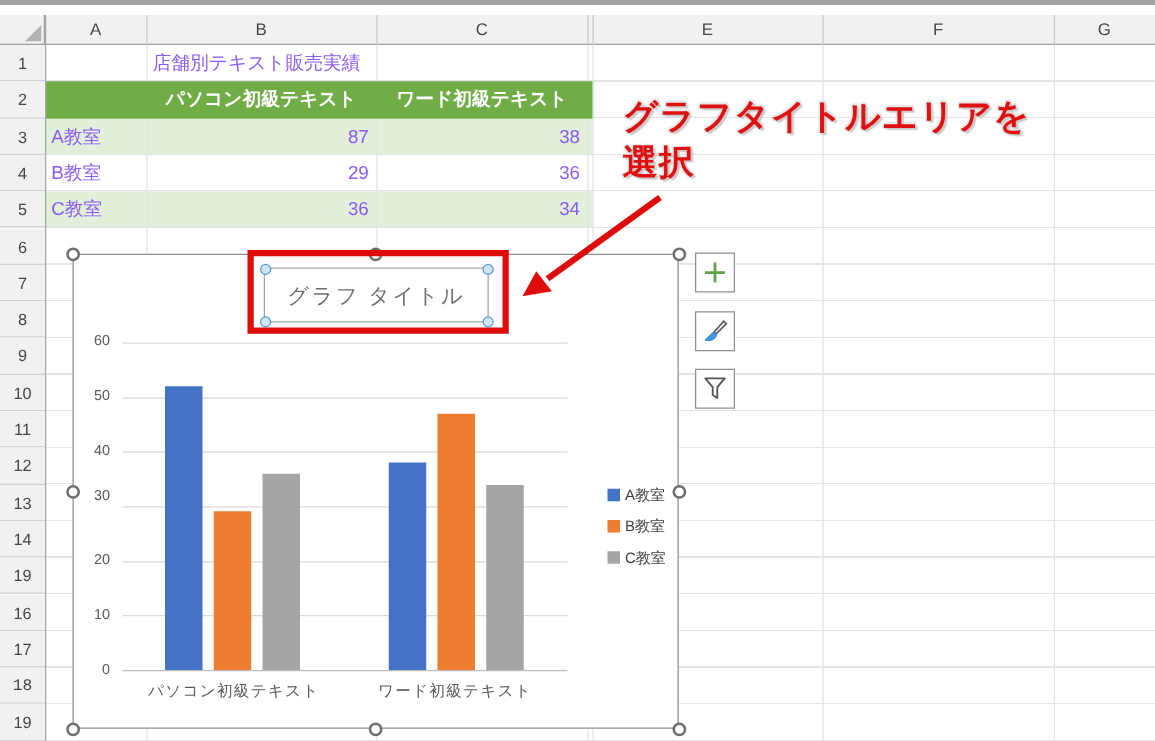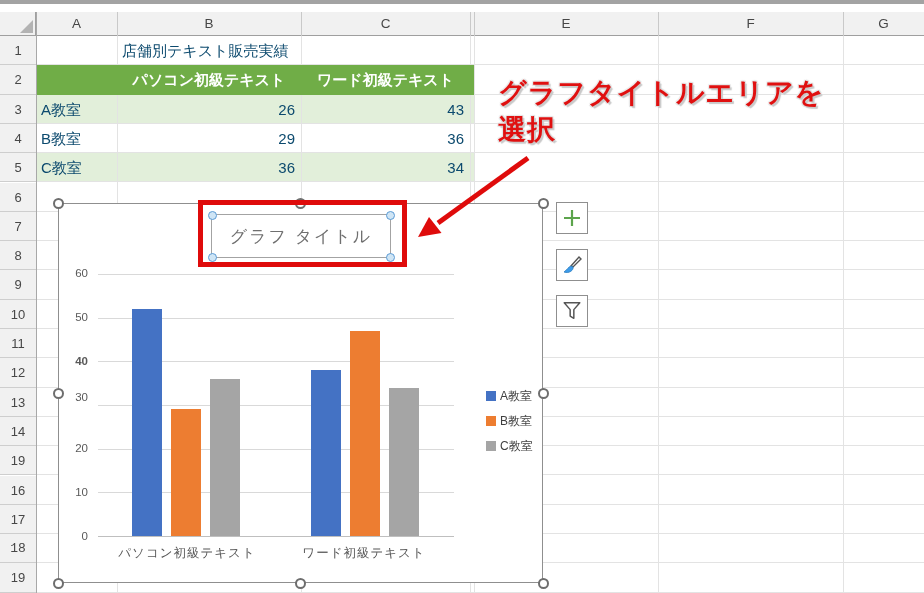--- a/index.html
+++ b/index.html
@@ -24,21 +24,21 @@
 
   
   .hgrid{position:absolute;left:37px;top:36px;width:887px;height:557px;z-index:1;
          background:repeating-linear-gradient(to bottom,transparent 0,transparent 28.3px,#e3e3e3 28.3px,#e3e3e3 29.3px);}
   .vline{position:absolute;top:36px;width:1px;height:557px;background:#e3e3e3;z-index:1;}
 
   
   .band{position:absolute;left:36px;width:438px;z-index:0;}
   .band.lite{background:#E2EFDA;}
   .greenband{position:absolute;left:36px;width:438px;background:#70AD47;z-index:2;}
-  .cell-text{position:absolute;color:#0c4a6e;font-size:15px;z-index:3;white-space:nowrap;}
+  .cell-text{position:absolute;color:#8b5cf6;font-size:15px;z-index:3;white-space:nowrap;}
   .hdr-text{position:absolute;color:#fff;font-weight:bold;font-size:15px;text-align:center;z-index:3;white-space:nowrap;}
   .num{text-align:right;}
 
   
   #chart{position:absolute;left:58px;top:203px;width:485px;height:380px;background:#fff;
          border:1px solid #8f8f8f;box-sizing:border-box;z-index:5;}
   .gline{position:absolute;left:39px;width:356px;height:1px;background:#D9D9D9;}
   .gline.axis{background:#BFBFBF;}
   .ytick{position:absolute;width:27px;text-align:right;font-size:11.5px;color:#595959;}
   .bar{position:absolute;width:30px;}
@@ -130,42 +130,42 @@
     </div>
 
   <div class="greenband" style="top:65.3px;height:29.4px;"></div>
   <div class="hdr-text" style="left:117px;top:65.3px;width:184px;line-height:29.4px;">パソコン初級テキスト</div>
   <div class="hdr-text" style="left:301px;top:65.3px;width:169px;line-height:29.4px;">ワード初級テキスト</div>
 
   <div class="cell-text" style="left:122px;top:36px;line-height:29.3px;">店舗別テキスト販売実績</div>
 
   <div id="tableCells">
       <div class="cell-text" style="left:41px;top:94.6px;line-height:29.3px;">A教室</div>
-      <div class="cell-text num" style="left:117px;top:94.6px;width:178px;line-height:29.3px;">26</div>
-      <div class="cell-text num" style="left:301px;top:94.6px;width:163px;line-height:29.3px;">43</div>
+      <div class="cell-text num" style="left:117px;top:94.6px;width:178px;line-height:29.3px;">87</div>
+      <div class="cell-text num" style="left:301px;top:94.6px;width:163px;line-height:29.3px;">38</div>
       <div class="cell-text" style="left:41px;top:123.9px;line-height:29.3px;">B教室</div>
       <div class="cell-text num" style="left:117px;top:123.9px;width:178px;line-height:29.3px;">29</div>
       <div class="cell-text num" style="left:301px;top:123.9px;width:163px;line-height:29.3px;">36</div>
       <div class="cell-text" style="left:41px;top:153.2px;line-height:29.3px;">C教室</div>
       <div class="cell-text num" style="left:117px;top:153.2px;width:178px;line-height:29.3px;">36</div>
       <div class="cell-text num" style="left:301px;top:153.2px;width:163px;line-height:29.3px;">34</div>
     </div>
 
   <div id="chart">
     <div id="plot">
         <div class="gline axis" style="top:332px;"></div>
         <div class="ytick" style="left:2px;top:325.5px;">0</div>
         <div class="gline" style="top:288.33px;"></div>
         <div class="ytick" style="left:2px;top:281.83px;">10</div>
         <div class="gline" style="top:244.66px;"></div>
         <div class="ytick" style="left:2px;top:238.16px;">20</div>
         <div class="gline" style="top:200.99px;"></div>
         <div class="ytick" style="left:2px;top:187px;">30</div>
         <div class="gline" style="top:157.32px;"></div>
-        <div class="ytick" style="left:2px;top:150.82px;font-weight:bold;">40</div>
+        <div class="ytick" style="left:2px;top:150.82px;">40</div>
         <div class="gline" style="top:113.64999999999998px;"></div>
         <div class="ytick" style="left:2px;top:107.14999999999998px;">50</div>
         <div class="gline" style="top:69.98000000000002px;"></div>
         <div class="ytick" style="left:2px;top:63.48000000000002px;">60</div>
         <div class="bar" style="left:73px;top:104.9316px;height:227.0684px;background:#4472C4;"></div>
         <div class="bar" style="left:112px;top:205.3657px;height:126.6343px;background:#ED7D31;"></div>
         <div class="bar" style="left:151px;top:174.7988px;height:157.2012px;background:#A5A5A5;"></div>
         <div class="catlbl" style="left:48px;top:341px;">パソコン初級テキスト</div>
         <div class="bar" style="left:252px;top:166.0654px;height:165.9346px;background:#4472C4;"></div>
         <div class="bar" style="left:291px;top:126.76510000000002px;height:205.23489999999998px;background:#ED7D31;"></div>

